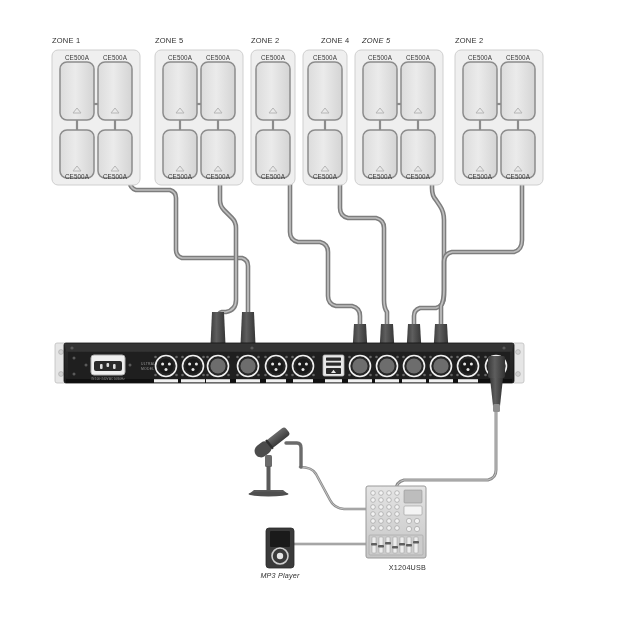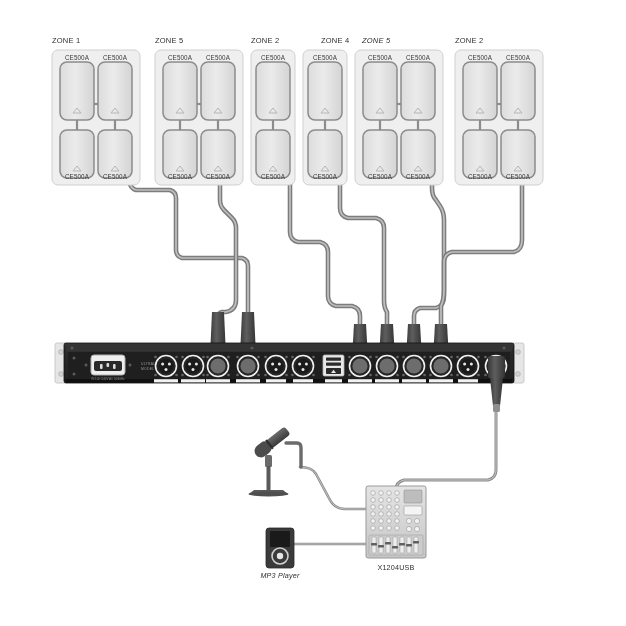--- a/index.html
+++ b/index.html
@@ -544,16 +544,16 @@
 <div class="lbl spk-lbl" style="left:363px;top:54px; width:34px;">CE500A</div>
 <div class="lbl spk-lbl" style="left:401px;top:54px; width:34px;">CE500A</div>
 <div class="lbl spk-lbl" style="left:363px;top:173px;width:34px;">CE500A</div>
 <div class="lbl spk-lbl" style="left:401px;top:173px;width:34px;">CE500A</div>
 
 <div class="lbl spk-lbl" style="left:463px;top:54px; width:34px;">CE500A</div>
 <div class="lbl spk-lbl" style="left:501px;top:54px; width:34px;">CE500A</div>
 <div class="lbl spk-lbl" style="left:463px;top:173px;width:34px;">CE500A</div>
 <div class="lbl spk-lbl" style="left:501px;top:173px;width:34px;">CE500A</div>
 
-<div class="lbl dev-lbl" style="left:366px;top:563px;width:60px;">X1204USB</div>
+<div class="lbl dev-lbl" style="left:366px;top:563px;width:60px;text-align:right;">X1204USB</div>
 <div class="lbl dev-lbl" style="left:250px;top:571px;width:60px;font-style:italic;">MP3 Player</div>
 
 </div>
 
 </body></html>

